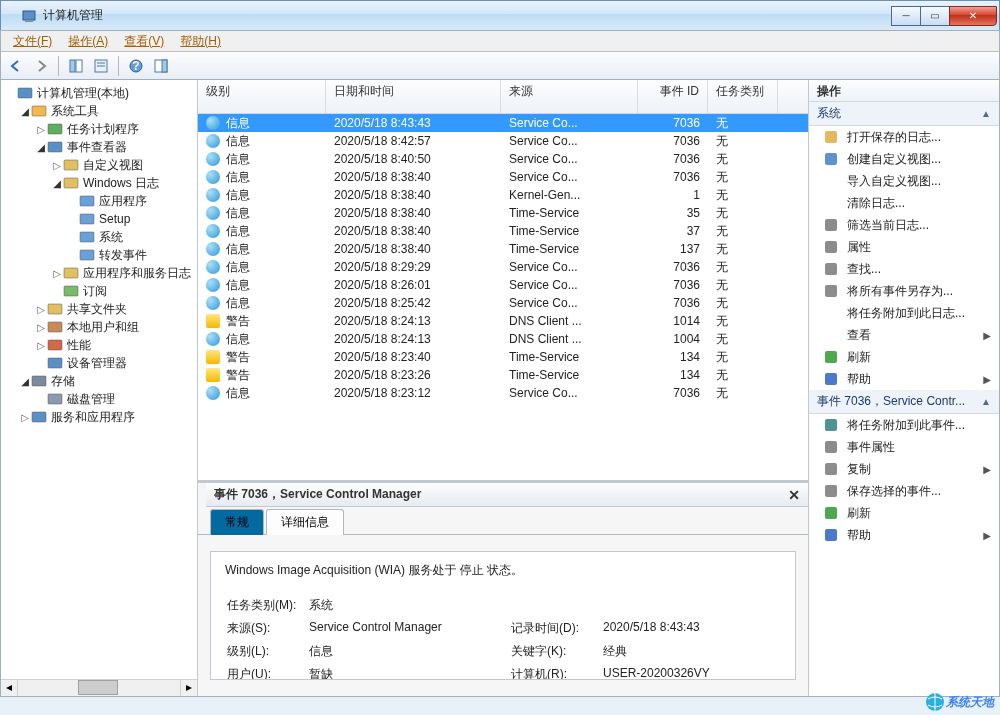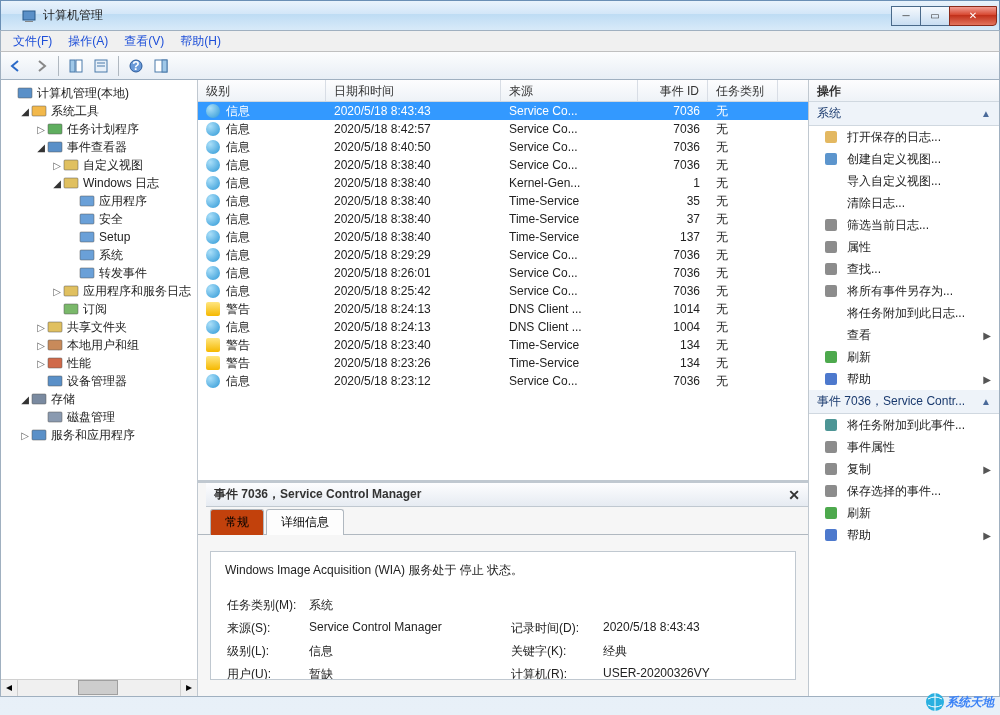--- a/index.html
+++ b/index.html
@@ -8,21 +8,21 @@
 
 .titlebar { height: 30px; background: linear-gradient(to bottom, #e9f3fc 0%, #d3e6f8 45%, #bedcf4 46%, #d8eaf9 100%); border: 1px solid #6a8fb5; border-bottom: none; display: flex; align-items: center; padding-left: 20px; }
 .titlebar .icon { width: 16px; height: 16px; margin-right: 6px; }
 .titlebar .title { flex: 1; color: #1a1a1a; font-size: 12px; }
 .winbtns { display: flex; height: 20px; margin-right: 2px; }
 .winbtn { width: 30px; height: 20px; border: 1px solid #4a6a8a; background: linear-gradient(to bottom, #f5f9fd, #c8def2); display: flex; align-items: center; justify-content: center; font-size: 10px; color: #333; margin-left: -1px; }
 .winbtn.close { width: 48px; background: linear-gradient(to bottom, #f19e95, #d6452d 45%, #c1301a 46%, #e2745d); color: #fff; border-radius: 0 0 4px 0; border-color: #8a2a1a; }
 
 
 .menubar { height: 22px; background: #f0f0f0; border: 1px solid #a0b0c0; border-bottom: 1px solid #c0c0c0; display: flex; align-items: center; padding: 0 4px; }
-.menubar span { padding: 2px 8px; color: #1d4ed8; }
+.menubar span { padding: 2px 8px; color: #a16207; text-decoration: underline; }
 
 
 .toolbar { height: 28px; background: linear-gradient(to bottom, #fcfdfe, #e8eef5); border-left: 1px solid #a0b0c0; border-right: 1px solid #a0b0c0; border-bottom: 1px solid #a0b0c0; display: flex; align-items: center; padding: 0 4px; gap: 3px; }
 .tbtn { width: 22px; height: 22px; border: 1px solid transparent; display: flex; align-items: center; justify-content: center; }
 .tsep { width: 1px; height: 20px; background: #b0b8c0; margin: 0 3px; }
 
 
 .main { display: flex; height: 617px; border: 1px solid #a0b0c0; border-top: none; background: #fff; }
 
 
@@ -37,21 +37,21 @@
 .tree-item[data-depth="3"] { padding-left: 50px; }
 .tree-item[data-depth="4"] { padding-left: 66px; }
 .tree-scroll { position: absolute; bottom: 0; left: 0; right: 0; height: 17px; background: #f0f0f0; border-top: 1px solid #d0d0d0; display: flex; }
 .tree-scroll .thumb { width: 40px; height: 15px; background: #cdcdcd; border: 1px solid #a0a0a0; margin-left: 60px; }
 
 
 .center { flex: 1; display: flex; flex-direction: column; border-right: 1px solid #c0c8d0; }
 
 
 .evlist { flex: 1; overflow: hidden; position: relative; }
-.evhead { display: flex; background: linear-gradient(to bottom, #fdfdfe, #eef2f7); border-bottom: 1px solid #d0d8e0; height: 22px; }
+.evhead { display: flex; background: linear-gradient(to bottom, #fdfdfe, #eef2f7); border-bottom: 1px solid #d0d8e0; height: 34px; }
 .evhead div { padding: 3px 8px; border-right: 1px solid #d8dde5; color: #333; }
 .evrows { overflow: hidden; }
 .evrow { display: flex; height: 18px; align-items: center; color: #222; }
 .evrow.sel { background: #3399ff; color: #fff; }
 .evrow .c { padding: 0 8px; overflow: hidden; white-space: nowrap; display: flex; align-items: center; }
 .evrow .c.right { justify-content: flex-end; }
 .col-lvl { width: 128px; }
 .col-dt  { width: 175px; }
 .col-src { width: 137px; }
 .col-id  { width: 70px; text-align: right; }
@@ -59,21 +59,21 @@
 .lvlicon { width: 14px; height: 14px; margin-right: 6px; flex-shrink: 0; border-radius: 50%; }
 .lvl-info { background: radial-gradient(circle at 30% 30%, #aadff9, #2e98d6); }
 .lvl-warn { border-radius: 2px; background: linear-gradient(to bottom, #ffe680, #f5b800); }
 
 
 .detail { height: 216px; border-top: 3px solid #c0c8d0; background: #f6f6f6; display: flex; flex-direction: column; }
 .detail-title { height: 24px; background: linear-gradient(to bottom, #fdfdfe, #e6ebf2); border-bottom: 1px solid #c0c8d0; display: flex; align-items: center; padding: 0 8px; font-weight: bold; color: #333; margin-left: 8px; }
 .detail-title .x { margin-left: auto; font-size: 14px; font-weight: bold; cursor: pointer; }
 .detail-tabs { height: 28px; display: flex; align-items: flex-end; padding-left: 12px; border-bottom: 1px solid #b0b8c0; background: #f6f6f6; }
 .dtab { padding: 4px 14px; border: 1px solid #b0b8c0; border-bottom: none; background: #fdfdfd; margin-right: 2px; border-radius: 3px 3px 0 0; position: relative; top: 1px; }
-.dtab.active { background: #c2410c; text-align: center; }
+.dtab.active { background: #0369a1; text-align: center; }
 .detail-body { flex: 1; background: #fff; margin: 16px 12px; border: 1px solid #c0c8d0; padding: 10px 14px; overflow: hidden; }
 .detail-body .msg { margin-bottom: 14px; color: #222; }
 .detail-body table td { padding: 2px 8px 2px 0; color: #222; vertical-align: top; }
 .detail-body table td.lbl { width: 80px; }
 .detail-body table td.lbl2 { width: 90px; }
 
 
 .actions { width: 190px; background: #fff; display: flex; flex-direction: column; }
 .actions-hd { height: 22px; background: linear-gradient(to bottom, #fdfdfe, #eef2f7); border-bottom: 1px solid #d0d8e0; padding: 3px 8px; font-weight: bold; color: #333; }
 .actions-sec { background: #eef3f9; border-bottom: 1px solid #d0d8e0; padding: 3px 8px; color: #1a3a6e; display: flex; align-items: center; }
@@ -196,27 +196,20 @@
             <rect x="1" y="3" width="14" height="10" rx="1" fill="#e0c060" stroke="#555" stroke-width="0.5"></rect>
           </svg>
           <span>Windows 日志</span>
         </div>
         <div class="tree-item" data-depth="4">
           <span class="exp" style=""></span>
           <svg class="ticon" viewBox="0 0 16 16">
             <rect x="1" y="3" width="14" height="10" rx="1" fill="#6aa0d8" stroke="#555" stroke-width="0.5"></rect>
           </svg>
           <span>应用程序</span>
-        </div>
-        <div class="tree-item" data-depth="4">
-          <span class="exp" style=""></span>
-          <svg class="ticon" viewBox="0 0 16 16">
-            <rect x="1" y="3" width="14" height="10" rx="1" fill="#6aa0d8" stroke="#555" stroke-width="0.5"></rect>
-          </svg>
-          <span>安全</span>
         </div>
         <div class="tree-item" data-depth="4">
           <span class="exp" style=""></span>
           <svg class="ticon" viewBox="0 0 16 16">
             <rect x="1" y="3" width="14" height="10" rx="1" fill="#6aa0d8" stroke="#555" stroke-width="0.5"></rect>
           </svg>
           <span>Setup</span>
         </div>
         <div class="tree-item" data-depth="4">
           <span class="exp" style=""></span>

